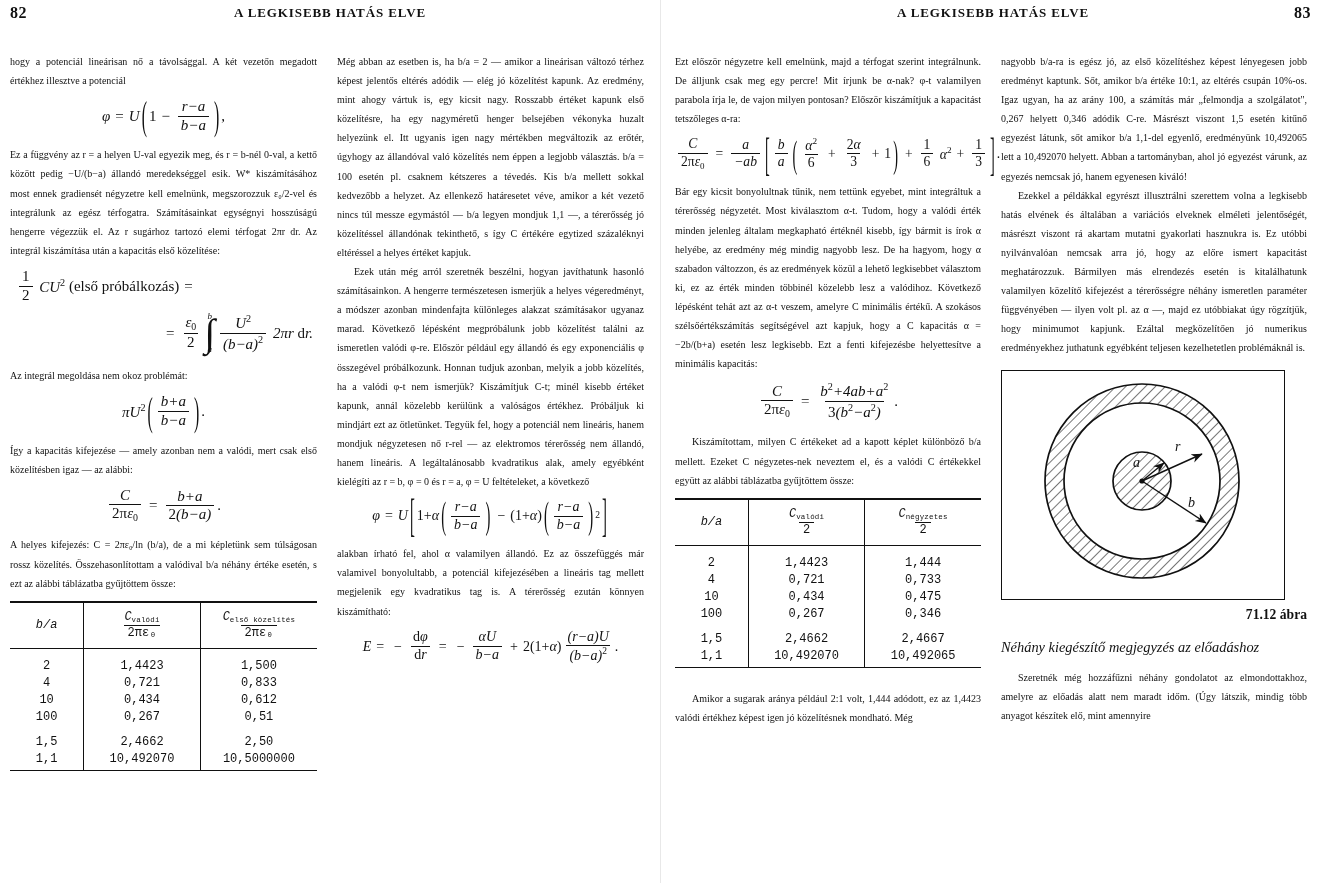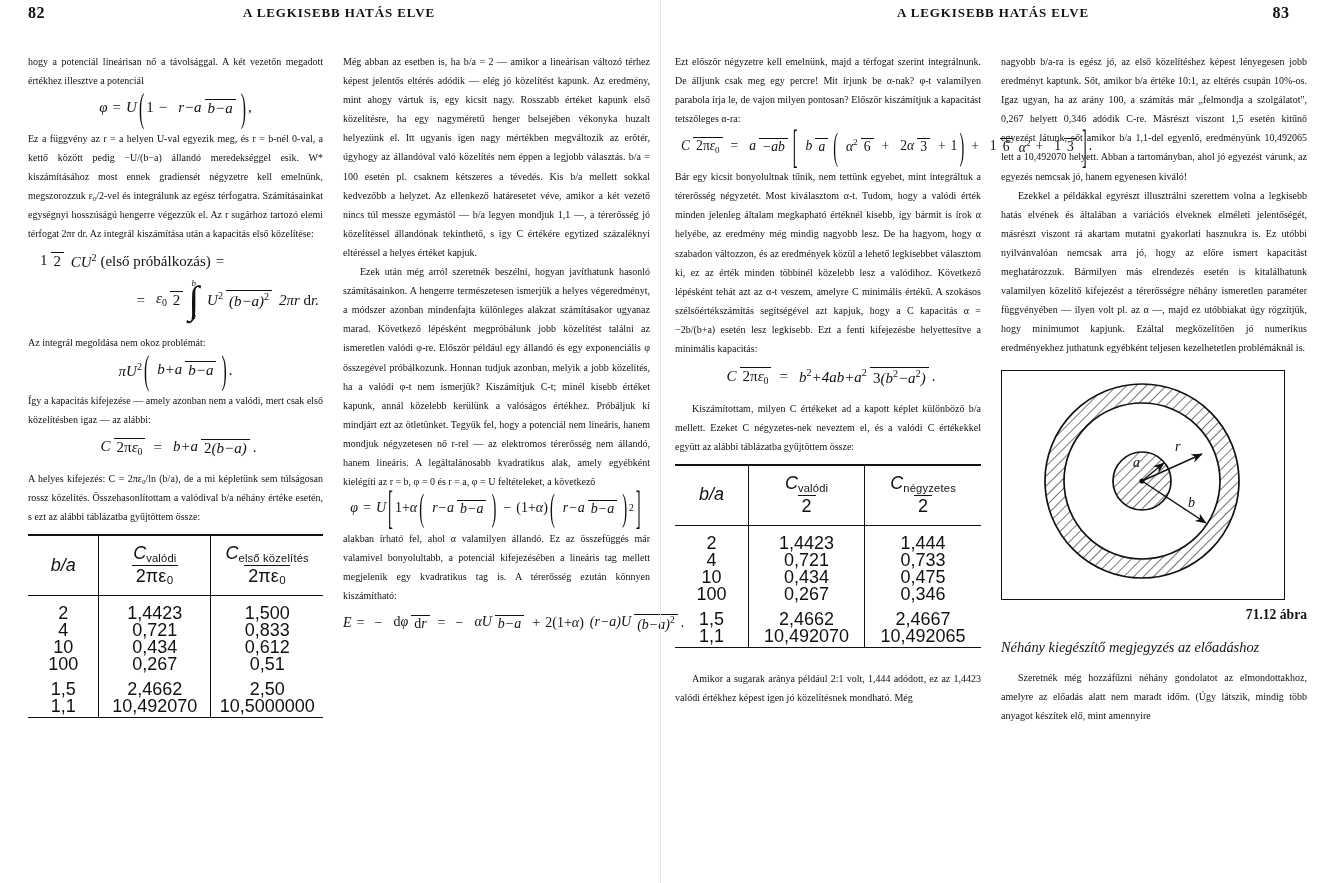--- a/index.html
+++ b/index.html
@@ -5,29 +5,29 @@
   html,body{margin:0;padding:0;background:#ffffff;}
   body{
     width:1321px;height:883px;
     font-family:"Liberation Serif", serif;
     color:#111;
     overflow:hidden;
     position:relative;
   }
   .spread{display:flex;width:1321px;height:883px;}
   .page{position:relative;height:883px;box-sizing:border-box;}
-  .page-left{width:660px;padding:6px 10px 4px 28px;}
+  .page-left{width:660px;padding:6px 10px 4px 10px;}
   .page-right{width:661px;padding:6px 10px 4px 14px;border-left:1px solid #e8e8e8;}
 
   .runhead{display:flex;align-items:flex-start;height:22px;font-size:11.5px;letter-spacing:.55px;}
   .runhead .folio{font-family:"Liberation Serif",serif;font-weight:bold;font-size:16px;line-height:13px;}
   .runhead .title{flex:1;text-align:center;font-variant:small-caps;font-weight:bold;font-size:13px;letter-spacing:.9px;line-height:14px;}
   .runhead-left .folio{order:0;width:60px;text-align:left;}
   .runhead-left .spacer{width:60px;}
-  .runhead-right .folio{order:2;width:60px;text-align:center;}
+  .runhead-right .folio{order:2;width:60px;text-align:right;}
   .runhead-right .spacer{width:60px;}
 
   .cols{display:flex;gap:20px;margin-top:12px;}
   .col{width:307px;}
   .page-right .col{width:306px;}
 
   p{
     margin:12px 0 0 0;
     font-size:10px;
     line-height:19.1px;
@@ -44,36 +44,36 @@
     font-family:"Liberation Serif",serif;
     font-style:italic;
     font-size:15px;
     text-align:center;
     margin:9px 0 9px 0;
     line-height:1;
     white-space:nowrap;
   }
   .math .up{font-style:normal;}
   .mrow{display:inline-flex;align-items:center;justify-content:center;vertical-align:middle;}
-  .frac{display:inline-flex;flex-direction:row;align-items:center;vertical-align:middle;margin:0 3px;line-height:1.04;}
+  .frac{display:inline-flex;flex-direction:column;align-items:center;vertical-align:middle;margin:0 3px;line-height:1.04;}
   .frac .num{padding:0 3px 1px 3px;}
   .frac .den{border-top:1.2px solid #111;padding:1px 3px 0 3px;}
   .big-paren{display:inline-block;font-style:normal;font-size:1.05em;transform:scaleY(2.6);margin:0 2px;}
   .brk{display:inline-block;font-style:normal;font-size:1.05em;transform:scaleY(3.2);margin:0 2px;}
   sup{font-size:.68em;vertical-align:super;font-style:normal;}
   sub{font-size:.66em;vertical-align:-.28em;font-style:normal;}
   .intg{display:inline-flex;flex-direction:column;align-items:center;font-style:italic;margin:0 2px;}
   .intg .lim{font-size:.6em;line-height:1;}
   .intg .sgn{font-size:2.6em;line-height:.62;font-style:italic;font-family:"Liberation Serif",serif;}
   .eqsp{margin:0 5px;font-style:normal;}
 
   
   table.tbl{
     width:100%;border-collapse:collapse;
-    font-size:18px;font-family:Liberation Sans, sans-serif;
+    font-size:12px;font-family:Liberation Mono, monospace;
     margin-top:8px;
   }
   table.tbl .rule-top td{border-top:2.4px solid #111;height:0;padding:0;}
   table.tbl .rule-mid td{border-top:1.9px solid #111;height:0;padding:0;}
   table.tbl .rule-bot td{border-top:1.9px solid #111;height:0;padding:0;}
   table.tbl th{font-weight:normal;padding:7px 0 8px 0;text-align:center;font-style:italic;}
   table.tbl td{padding:0;text-align:center;line-height:17px;}
   table.tbl td.sep,table.tbl th.sep{border-left:1.1px solid #111;margin-top:32px;}
   table.tbl td.pad{padding-top:9px;}
   table.tbl td.padb{padding-bottom:2px;}

